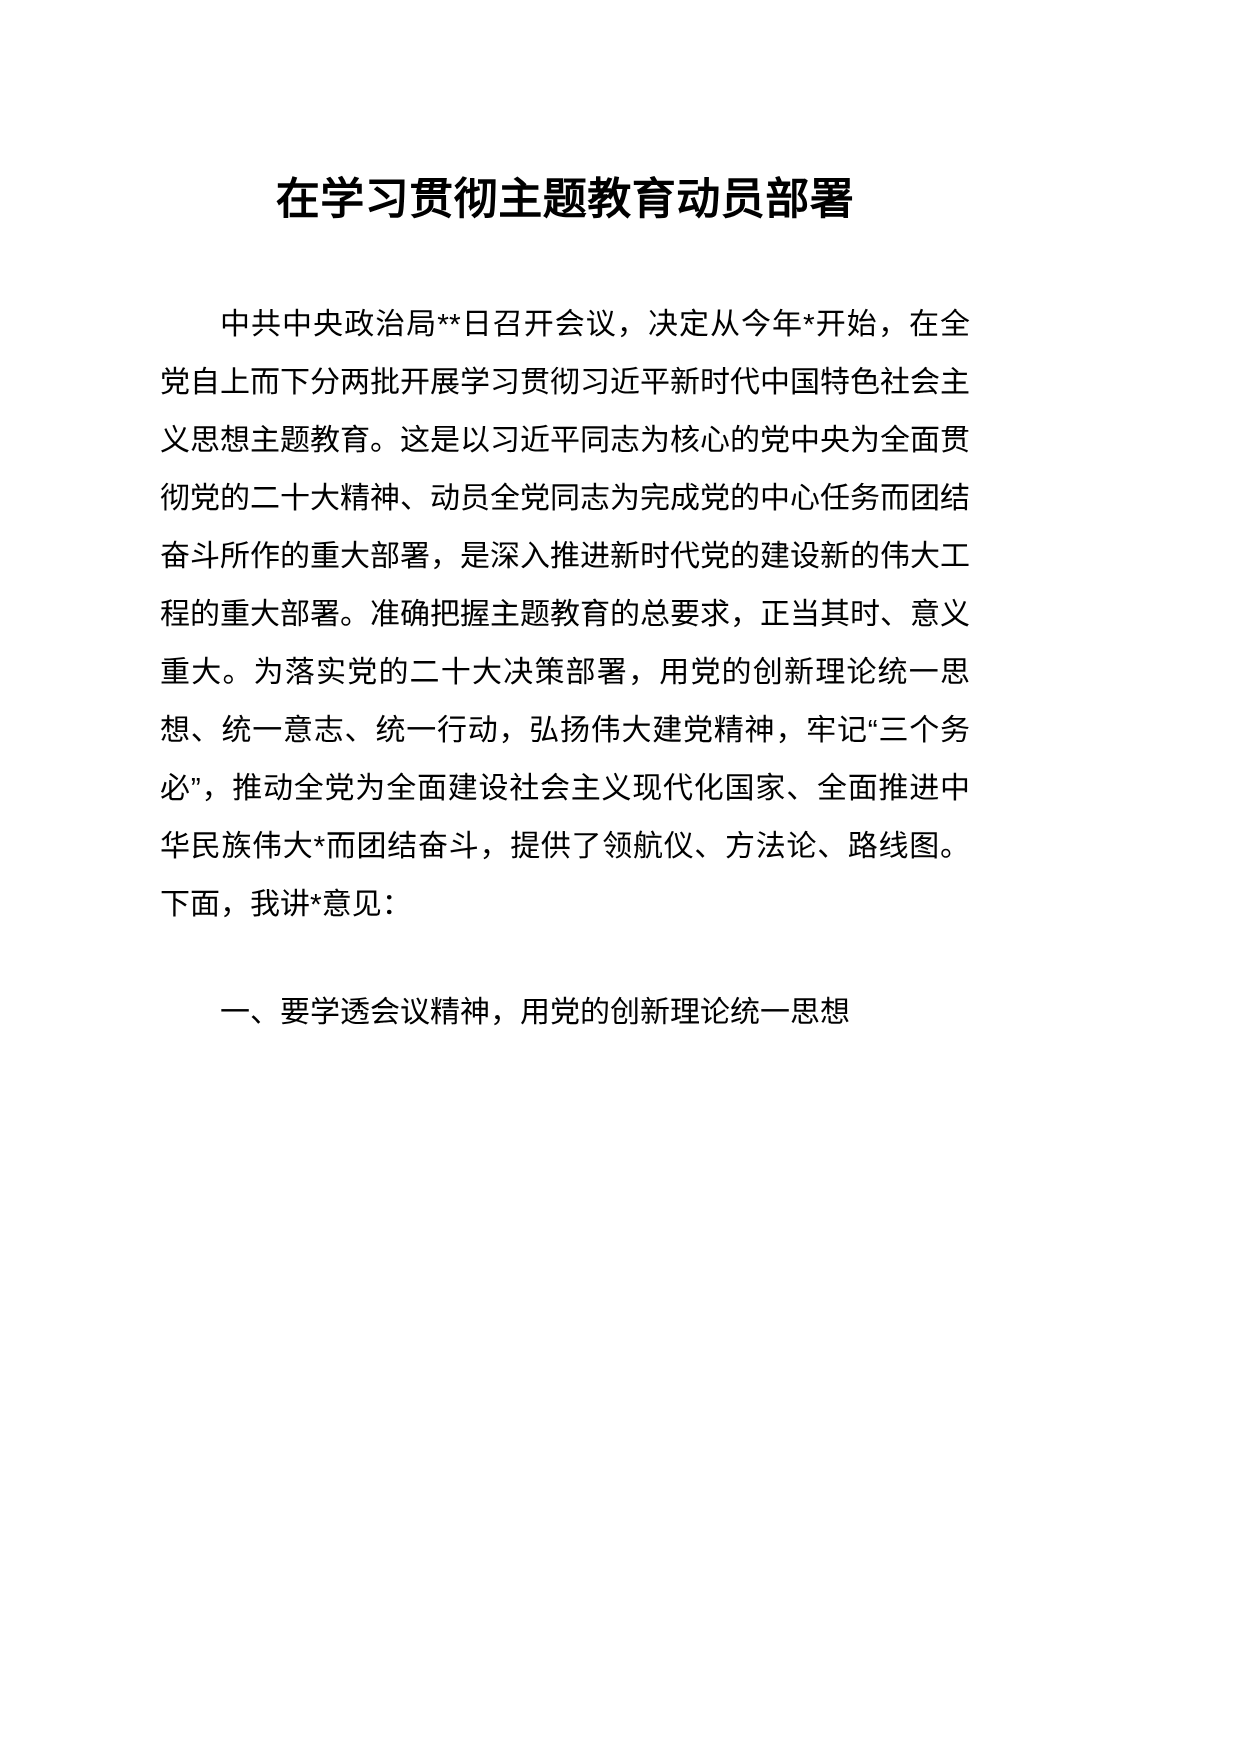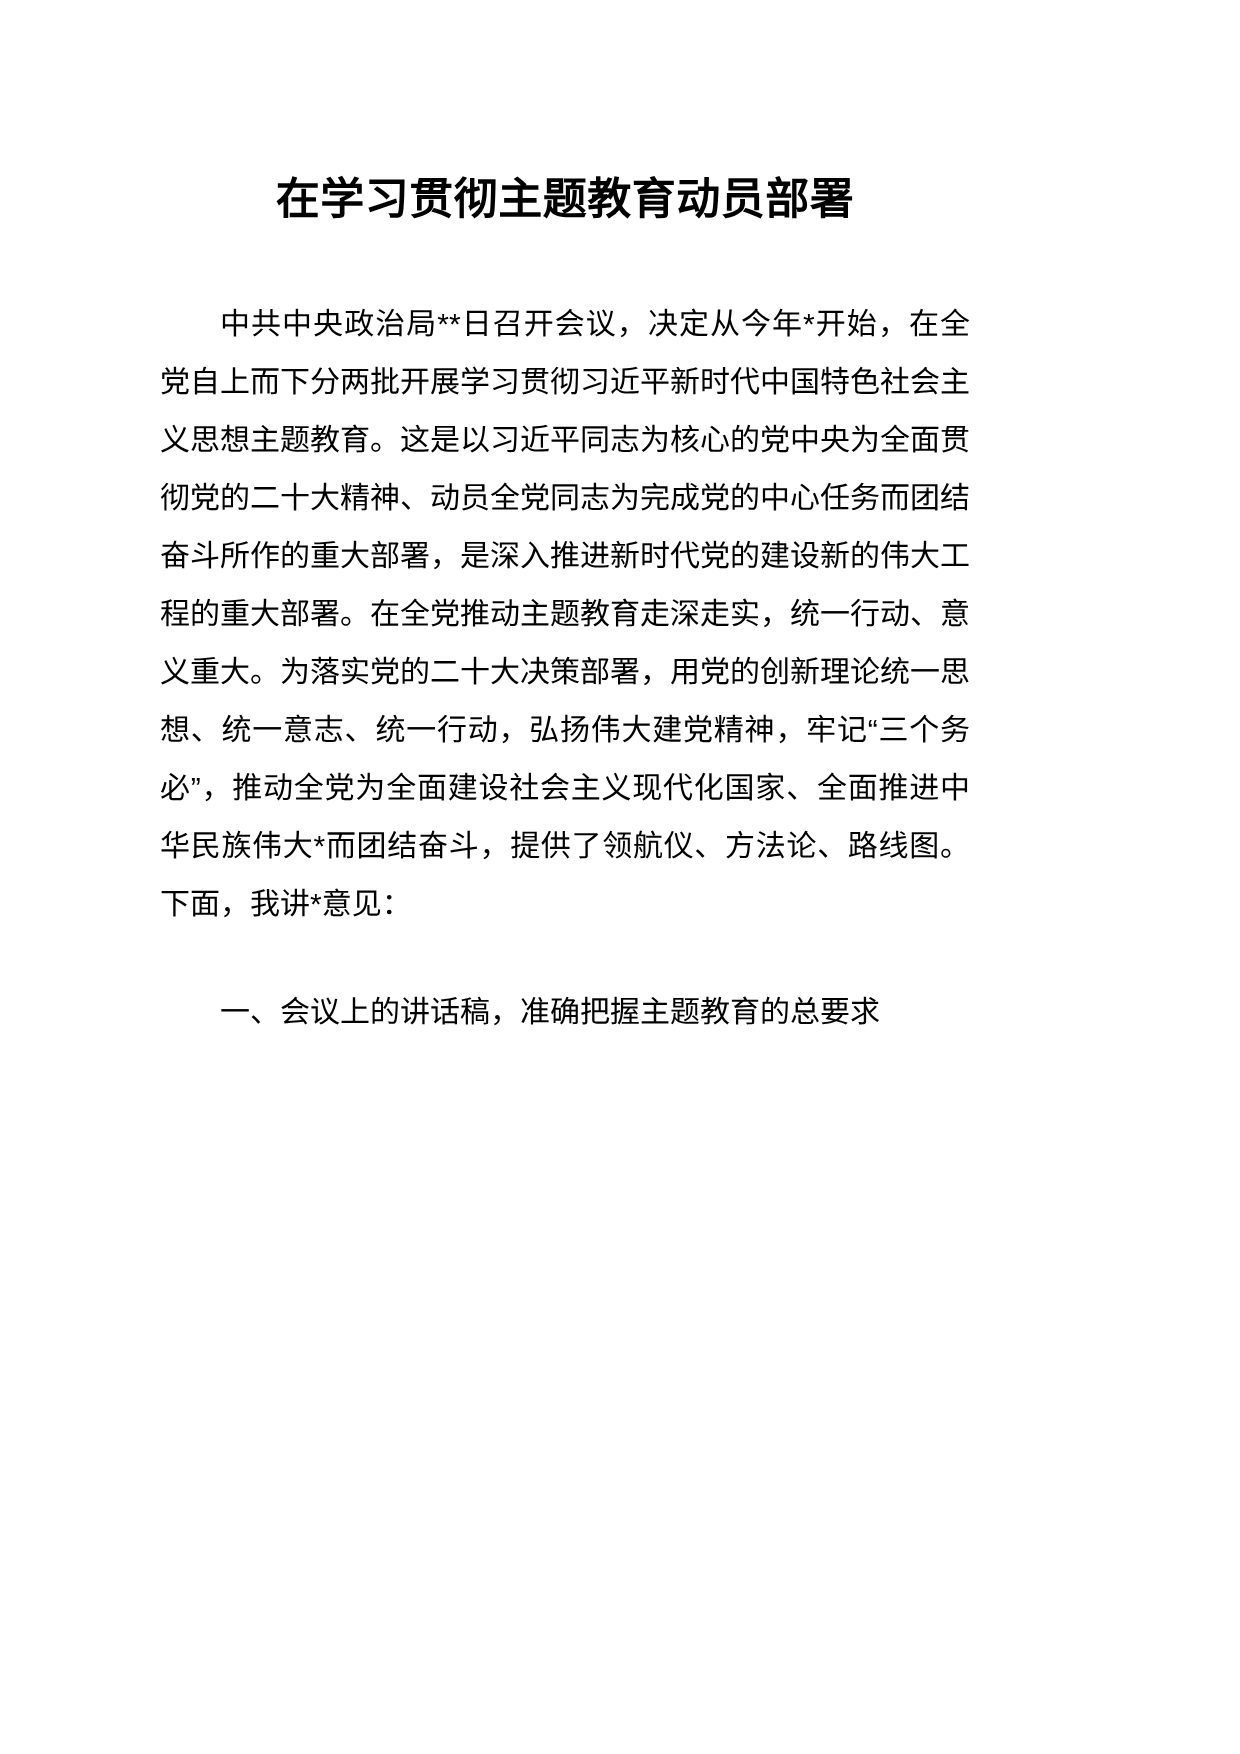--- a/index.html
+++ b/index.html
@@ -82,18 +82,18 @@
 </head>
 <body>
 
 <div class="page">
   <div class="doc-body">
 
     <h1 class="doc-title title-line-1">在学习贯彻主题教育动员部署</h1>
 
 
 
-    <p class="para para-main">中共中央政治局**日召开会议，决定从今年*开始，在全党自上而下分两批开展学习贯彻习近平新时代中国特色社会主义思想主题教育。这是以习近平同志为核心的党中央为全面贯彻党的二十大精神、动员全党同志为完成党的中心任务而团结奋斗所作的重大部署，是深入推进新时代党的建设新的伟大工程的重大部署。在全党推动主题教育走深走实，统一行动、意义重大。为落实党的二十大决策部署，用党的创新理论统一思想、统一意志、统一行动，弘扬伟大建党精神，牢记“三个务必”，推动全党为全面建设社会主义现代化国家、全面推进中华民族伟大*而团结奋斗，提供了领航仪、方法论、路线图。下面，我讲*意见：</p>
+    <p class="para para-main">中共中央政治局**日召开会议，决定从今年*开始，在全党自上而下分两批开展学习贯彻习近平新时代中国特色社会主义思想主题教育。这是以习近平同志为核心的党中央为全面贯彻党的二十大精神、动员全党同志为完成党的中心任务而团结奋斗所作的重大部署，是深入推进新时代党的建设新的伟大工程的重大部署。准确把握主题教育的总要求，正当其时、意义重大。为落实党的二十大决策部署，用党的创新理论统一思想、统一意志、统一行动，弘扬伟大建党精神，牢记“三个务必”，推动全党为全面建设社会主义现代化国家、全面推进中华民族伟大*而团结奋斗，提供了领航仪、方法论、路线图。下面，我讲*意见：</p>
 
-    <p class="section-heading">一、会议上的讲话稿，准确把握主题教育的总要求</p>
+    <p class="section-heading">一、要学透会议精神，用党的创新理论统一思想</p>
 
   </div>
 </div>
 
 </body></html>

